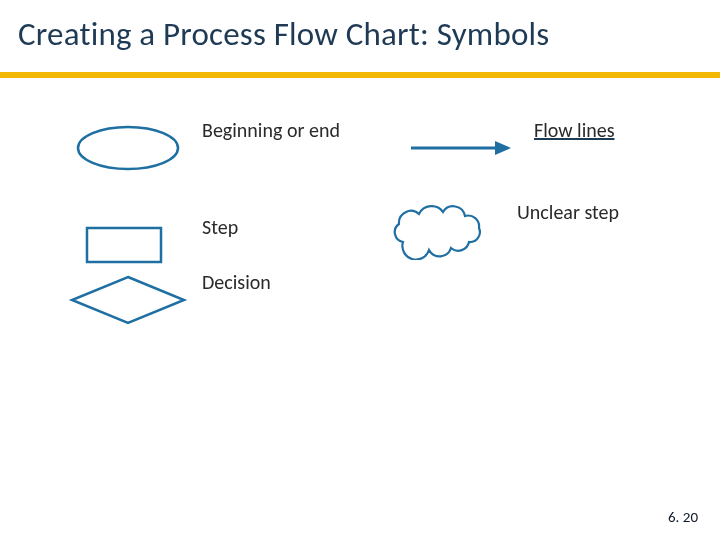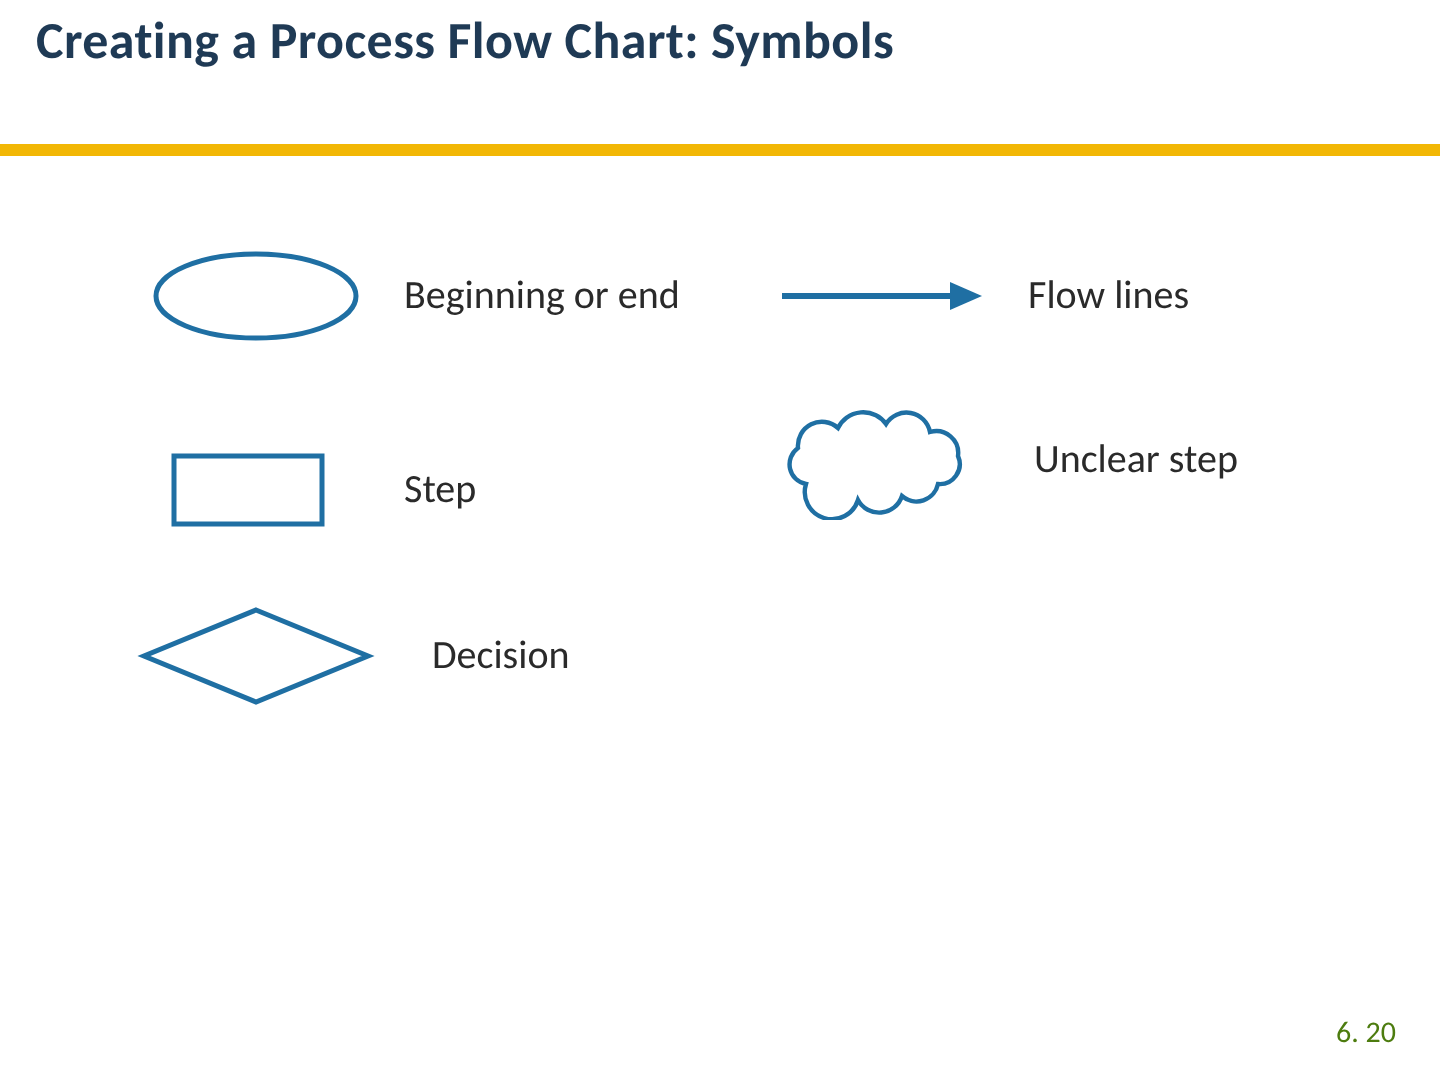--- a/index.html
+++ b/index.html
@@ -9,64 +9,64 @@
     height: 540px;
     background: #ffffff;
     font-family: Calibri, "Segoe UI", Arial, sans-serif;
     color: #1f3a55;
     position: relative;
     overflow: hidden;
   }
   .title {
     position: absolute;
     left: 18px;
-    top: 4px;
-    font-size: 26px;
-    font-weight: 700;
+    top: 14px;
+    font-size: 33px;
+    font-weight: 400;
     letter-spacing: 0.2px;
   }
   .rule {
     position: absolute;
     left: 0;
     top: 72px;
     width: 720px;
     height: 6px;
     background: #f2b705;
   }
   .item {
     position: absolute;
     display: flex;
-    align-items: center;
+    align-items: flex-start;
   }
   .sym {
     width: 120px;
     height: 60px;
     display: flex;
     align-items: center;
     justify-content: center;
   }
   .lbl {
     font-size: 20px;
     color: #2a2a2a;
     margin-left: 14px;
     white-space: nowrap;
   }
   
   #row-terminator { left: 68px; top: 118px; }
   #row-step       { left: 68px; top: 215px; }
-  #row-decision   { left: 68px; top: 298px; gap: 14px; }
-  #row-flow       { left: 380px; top: 118px; }
+  #row-decision   { left: 68px; top: 270px; }
+  #row-flow       { left: 400px; top: 118px; text-decoration: underline; }
   #row-cloud      { left: 383px; top: 200px; }
 
   .pagenum {
     position: absolute;
     right: 22px;
     bottom: 14px;
     font-size: 15px;
-    color: #4d7c0f;
+    color: #0f172a;
   }
 </style>
 </head>
 <body>
 
 <div class="title">Creating a Process Flow Chart: Symbols</div>
 <div class="rule"></div>
 
 <div class="item" id="row-terminator">
   <div class="sym">

